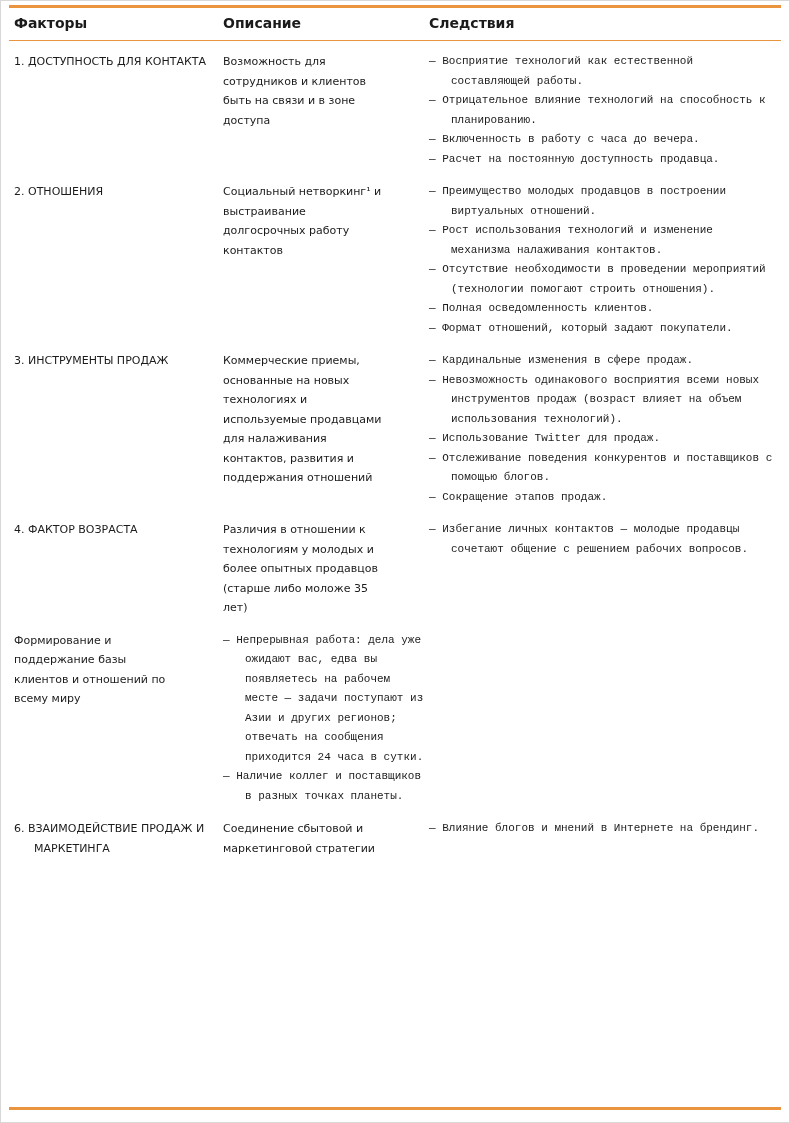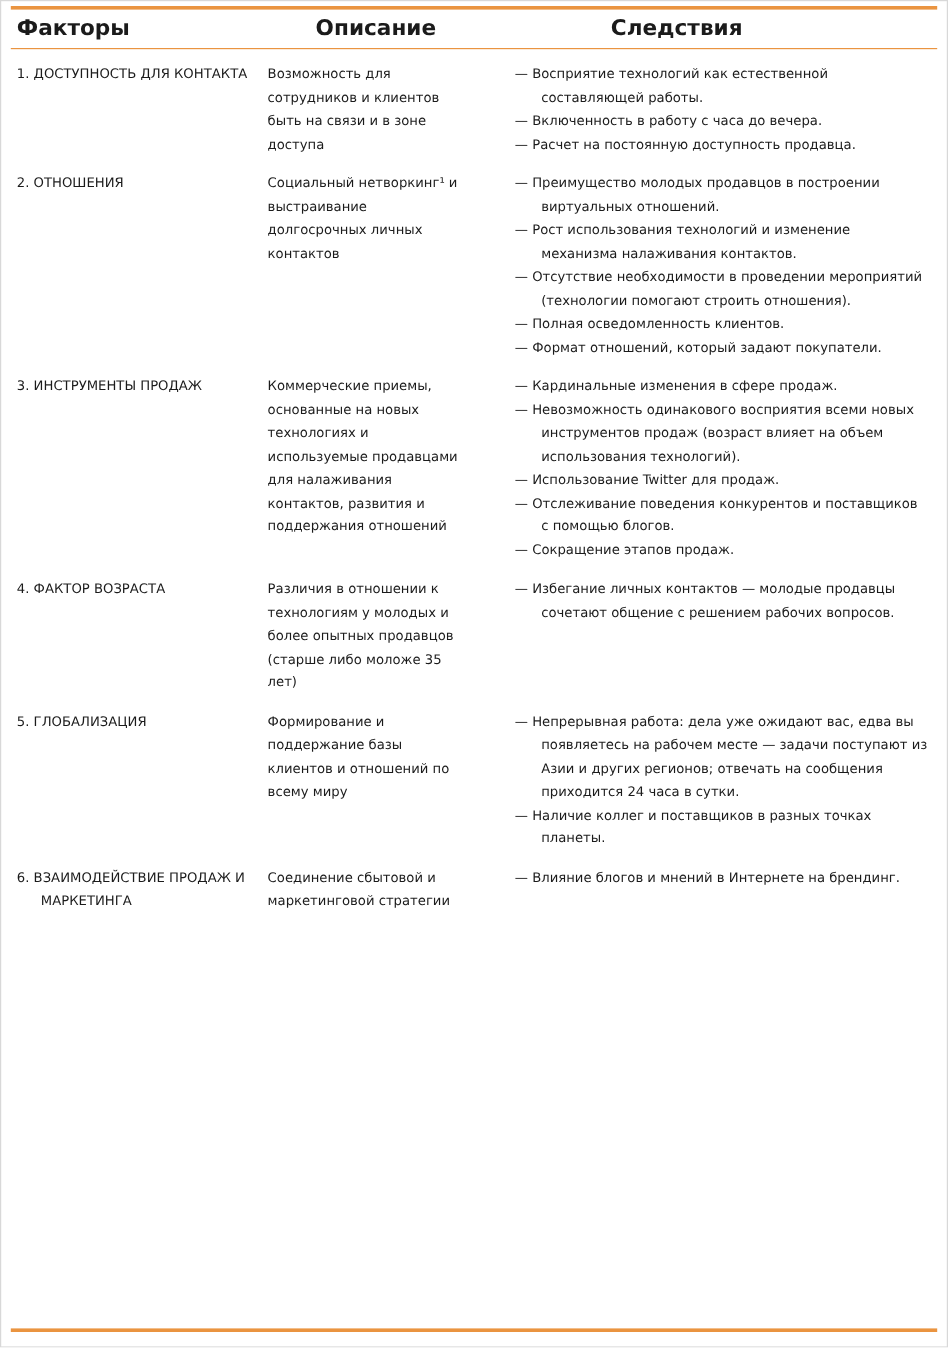--- a/index.html
+++ b/index.html
@@ -21,28 +21,28 @@
   .rule.thick { height: 3px; }
   .rule.thin { height: 1px; }
   .rule.bottom { position: absolute; left: 0; right: 0; bottom: 12px; }
   .grid {
     display: grid;
     grid-template-columns: 209px 206px 1fr;
     padding: 0 12px 0 13px;
   }
   .header-row {
     padding-top: 6px; padding-bottom: 7px;
-    font-weight: bold; font-size: 18px; line-height: 19px; gap: 40px;
+    font-weight: bold; font-size: 14px; line-height: 19px;
   }
   .table-body { padding-top: 11px; }
   .t-row { margin-bottom: 13px; font-size: 11px; line-height: 19.5px; }
   .factor-cell { padding-left: 20px; text-indent: -20px; padding-right: 10px; }
   .desc-cell   { padding-right: 42px; }
   .conseq-cell { padding-right: 4px; }
-  .conseq-item { padding-left: 22px; text-indent: -22px; }
+  .conseq-item { padding-left: 22px; text-indent: -22px; font-family: Liberation Mono, monospace; }
 </style>
 </head>
 <body>
 
 <div class="page">
   <div class="rule thick" style="background: rgb(234, 148, 64);"></div>
 
   <div class="grid header-row">
     <div>Факторы</div>
     <div>Описание</div>
@@ -50,27 +50,28 @@
   </div>
 
   <div class="rule thin" style="background: rgb(234, 148, 64);"></div>
 
   <div class="table-body" id="rows">
       <div class="grid t-row">
         <div class="factor-cell">1. ДОСТУПНОСТЬ ДЛЯ КОНТАКТА</div>
         <div class="desc-cell">Возможность для сотрудников и клиентов быть на связи и в зоне доступа</div>
         <div class="conseq-cell">
           <div class="conseq-item">— Восприятие технологий как естественной составляющей работы.</div>
+          <div class="conseq-item">— Отрицательное влияние технологий на способность к планированию.</div>
           <div class="conseq-item">— Включенность в работу с часа до вечера.</div>
           <div class="conseq-item">— Расчет на постоянную доступность продавца.</div>
         </div>
       </div>
       <div class="grid t-row">
         <div class="factor-cell">2. ОТНОШЕНИЯ</div>
-        <div class="desc-cell">Социальный нетворкинг¹ и выстраивание долгосрочных личных контактов</div>
+        <div class="desc-cell">Социальный нетворкинг¹ и выстраивание долгосрочных работу контактов</div>
         <div class="conseq-cell">
           <div class="conseq-item">— Преимущество молодых продавцов в построении виртуальных отношений.</div>
           <div class="conseq-item">— Рост использования технологий и изменение механизма налаживания контактов.</div>
           <div class="conseq-item">— Отсутствие необходимости в проведении мероприятий (технологии помогают строить отношения).</div>
           <div class="conseq-item">— Полная осведомленность клиентов.</div>
           <div class="conseq-item">— Формат отношений, который задают покупатели.</div>
         </div>
       </div>
       <div class="grid t-row">
         <div class="factor-cell">3. ИНСТРУМЕНТЫ ПРОДАЖ</div>
@@ -84,21 +85,20 @@
         </div>
       </div>
       <div class="grid t-row">
         <div class="factor-cell">4. ФАКТОР ВОЗРАСТА</div>
         <div class="desc-cell">Различия в отношении к технологиям у молодых и более опытных продавцов (старше либо моложе 35 лет)</div>
         <div class="conseq-cell">
           <div class="conseq-item">— Избегание личных контактов — молодые продавцы сочетают общение с решением рабочих вопросов.</div>
         </div>
       </div>
       <div class="grid t-row">
-        <div class="factor-cell">5. ГЛОБАЛИЗАЦИЯ</div>
         <div class="desc-cell">Формирование и поддержание базы клиентов и отношений по всему миру</div>
         <div class="conseq-cell">
           <div class="conseq-item">— Непрерывная работа: дела уже ожидают вас, едва вы появляетесь на рабочем месте — задачи поступают из Азии и других регионов; отвечать на сообщения приходится 24 часа в сутки.</div>
           <div class="conseq-item">— Наличие коллег и поставщиков в разных точках планеты.</div>
         </div>
       </div>
       <div class="grid t-row">
         <div class="factor-cell">6. ВЗАИМОДЕЙСТВИЕ ПРОДАЖ И МАРКЕТИНГА</div>
         <div class="desc-cell">Соединение сбытовой и маркетинговой стратегии</div>
         <div class="conseq-cell">

